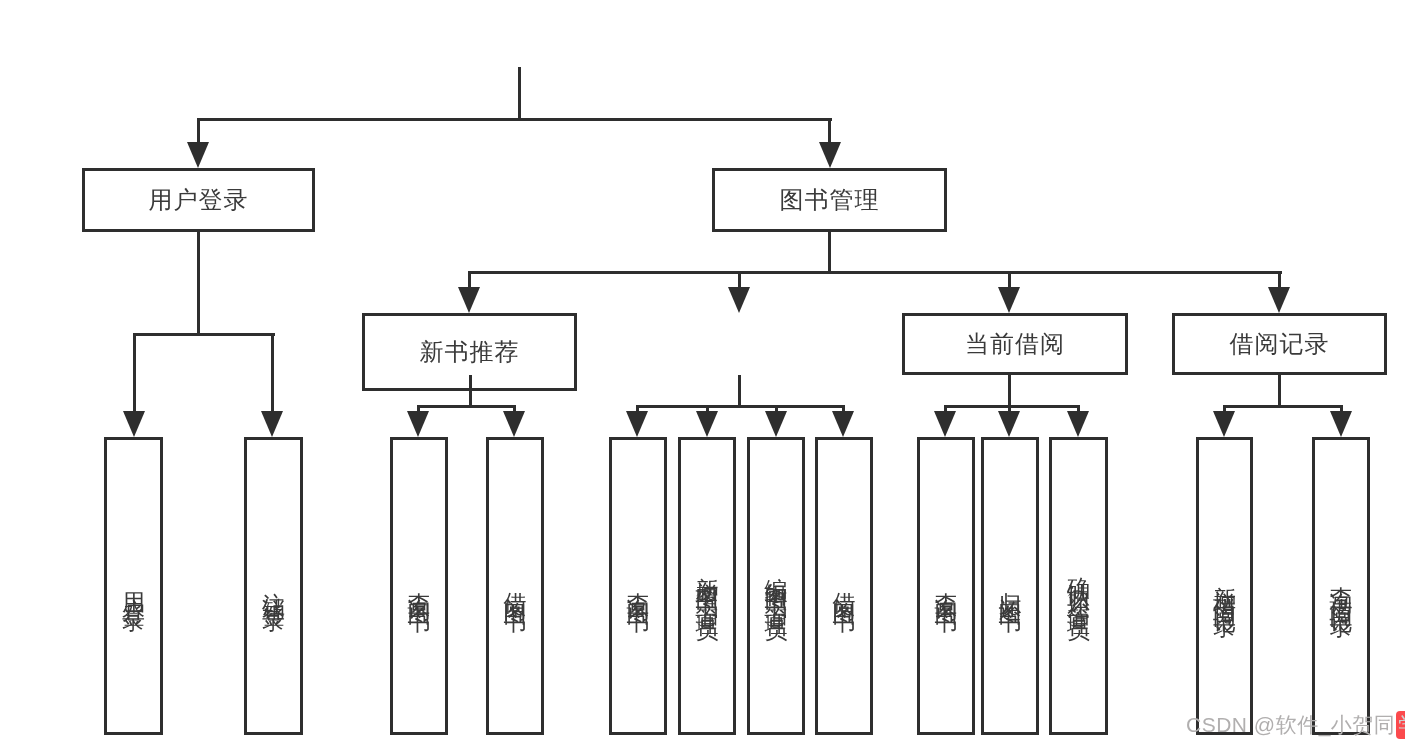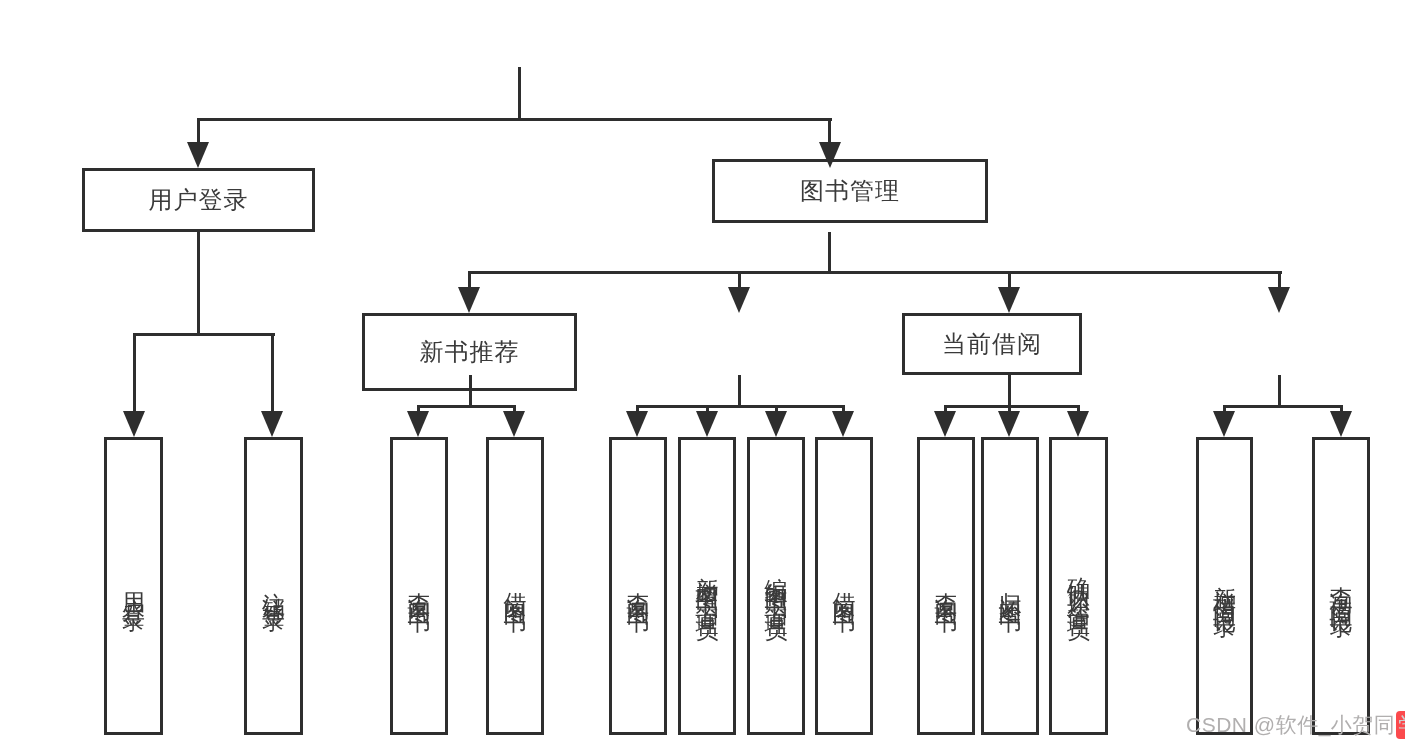--- a/index.html
+++ b/index.html
@@ -37,24 +37,25 @@
     padding:0 2px;margin-left:1px;color:#cfcdcd;
   }
 </style>
 </head>
 <body>
 
 <div class="canvas">
 
 
   <div class="box" style="left:82px;top:168px;width:233px;height:64px">用户登录</div>
-  <div class="box" style="left:712px;top:159px;width:276px;height:64px">图书管理</div>
+  <div class="box" style="left:712px;top:168px;width:235px;height:64px">图书管理</div>
 
   <div class="box" style="left:362px;top:313px;width:215px;height:78px">新书推荐</div>
-  <div class="box" style="left:902px;top:313px;width:180px;height:62px">当前借阅</div>
+  <div class="box" style="left:902px;top:313px;width:226px;height:62px">当前借阅</div>
+  <div class="box" style="left:1172px;top:313px;width:215px;height:62px">借阅记录</div>
 
   <div class="box leaf" style="left:104px;top:437px;width:59px;height:298px">用户登录</div>
   <div class="box leaf" style="left:244px;top:437px;width:59px;height:298px">注销登录</div>
 
   <div class="box leaf" style="left:390px;top:437px;width:58px;height:298px">查询图书</div>
   <div class="box leaf" style="left:486px;top:437px;width:58px;height:298px">借阅图书</div>
 
   <div class="box leaf" style="left:609px;top:437px;width:58px;height:298px">查询图书</div>
   <div class="box leaf" style="left:678px;top:437px;width:58px;height:298px">新增图书（管理员）</div>
   <div class="box leaf" style="left:747px;top:437px;width:58px;height:298px">编辑图书（管理员）</div>

